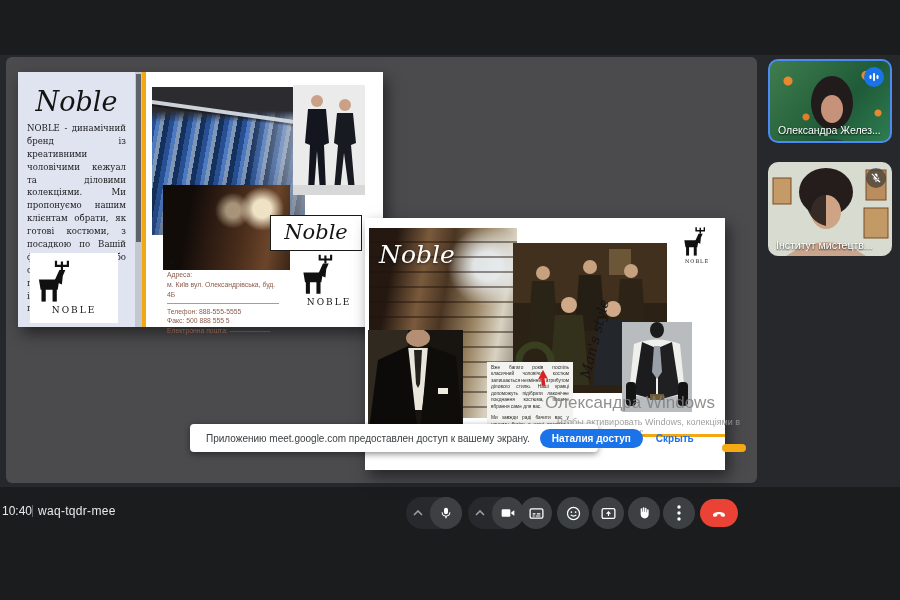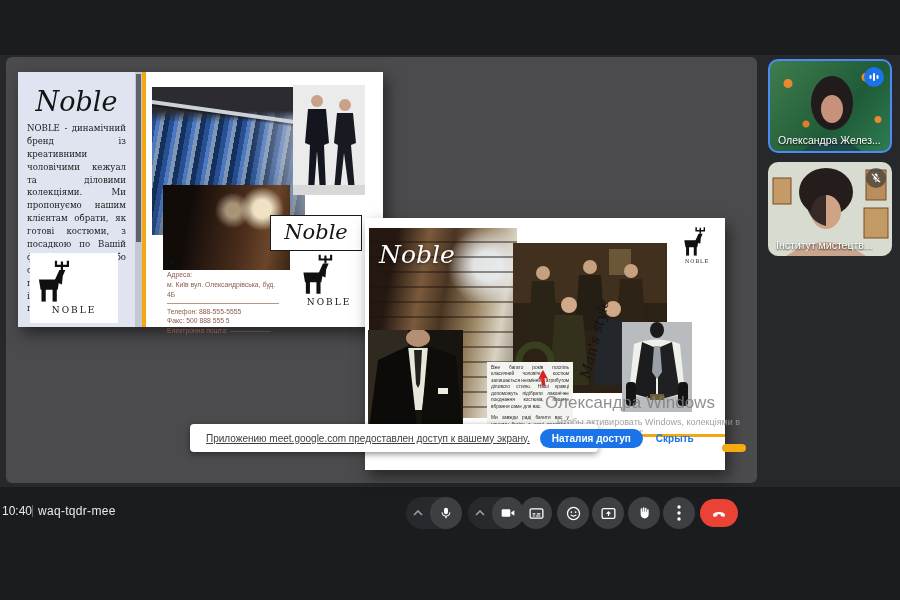--- a/index.html
+++ b/index.html
@@ -73,37 +73,37 @@
 
   
   .wm-title{left:539px;top:336px;font-size:17px;color:rgba(125,125,125,.85);}
   .wm-sub{font-size:9px;color:rgba(150,150,150,.9);}
   .wm1{left:551px;top:360px;}
   .wm2{left:551px;top:371px;}
 
   
   .notif{left:184px;top:367px;width:408px;height:28px;background:#fff;border-radius:4px;
     box-shadow:0 2px 6px rgba(0,0,0,.45);display:flex;align-items:center;padding:0 9px;}
-  .notif-text{font-size:10px;color:#3c4043;margin-left:7px;white-space:nowrap;text-decoration:underline;}
+  .notif-text{font-size:10px;color:#3c4043;margin-left:7px;white-space:nowrap;}
   .notif-btn{margin-left:10px;background:#1a73e8;color:#fff;border:none;border-radius:12px;
     font-size:10px;font-weight:bold;padding:4px 12px;font-family:"Liberation Sans",sans-serif;white-space:nowrap;}
   .notif-link{margin-left:13px;color:#1a73e8;font-size:10px;font-weight:bold;white-space:nowrap;}
 
   
   .tile{left:768px;width:124px;border-radius:10px;overflow:hidden;background:#3c4043;}
   .tile.active{border:2px solid #4c8bf5;}
   .tile .vid{position:absolute;inset:0;}
   .pname{position:absolute;left:8px;bottom:5px;color:#fff;font-size:10.5px;
     text-shadow:0 1px 2px rgba(0,0,0,.9);white-space:nowrap;overflow:hidden;max-width:108px;}
   .chip{position:absolute;top:6px;right:6px;width:20px;height:20px;border-radius:50%;
     display:flex;align-items:center;justify-content:center;}
   .chip.audio{background:#1a73e8;}
   .chip.mute{background:rgba(50,53,56,.65);}
   .chip.bare{background:transparent;}
-  .t1{top:59px;height:94px;background:
+  .t1{top:59px;height:84px;background:
       radial-gradient(circle at 15% 25%,#e8882f 0 4px,rgba(0,0,0,0) 5px),
       radial-gradient(circle at 80% 18%,#e8882f 0 4px,rgba(0,0,0,0) 5px),
       radial-gradient(circle at 64% 55%,#df7d28 0 3px,rgba(0,0,0,0) 4px),
       radial-gradient(circle at 30% 70%,#df7d28 0 3px,rgba(0,0,0,0) 4px),
       radial-gradient(circle at 90% 65%,#e8882f 0 3px,rgba(0,0,0,0) 4px),
       linear-gradient(130deg,#3f7d4e,#1f5b38 60%,#2e7d52);}
   .t2{top:162px;height:94px;background:#d8dcd0;}
   .t3{top:265px;height:100px;background:linear-gradient(120deg,#c98bb1,#8e6bac);}
   .t4{top:381px;height:96px;background:linear-gradient(#9fae9e,#8a9a8c);}
 

